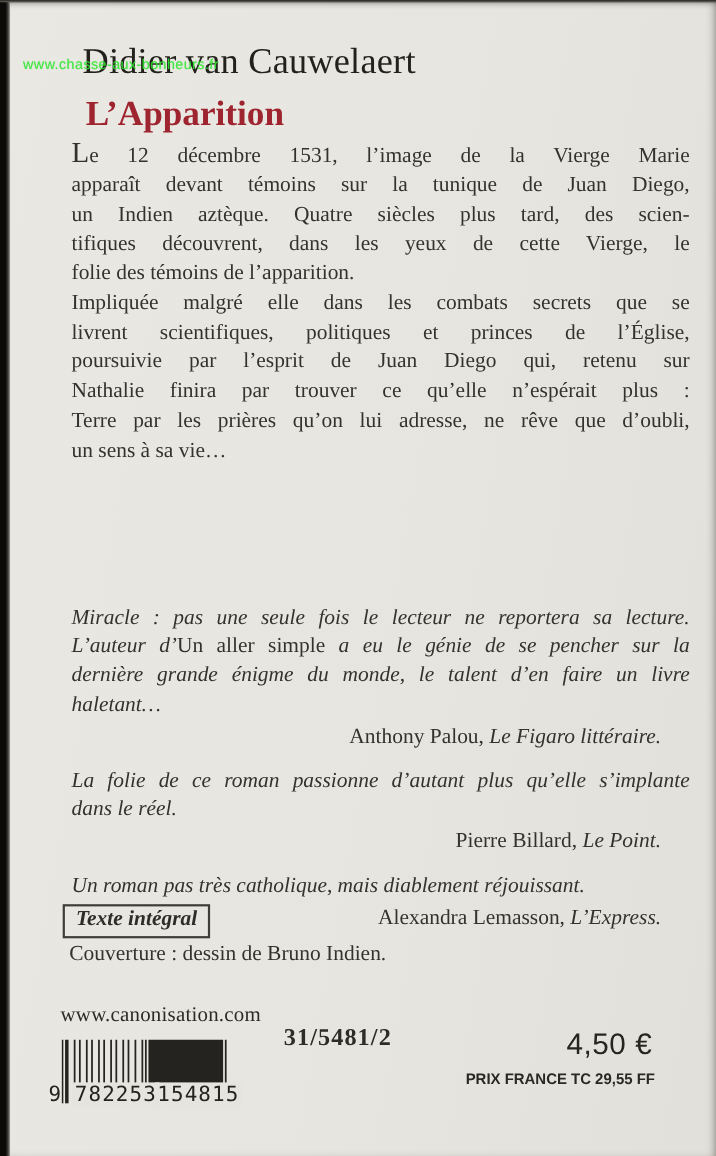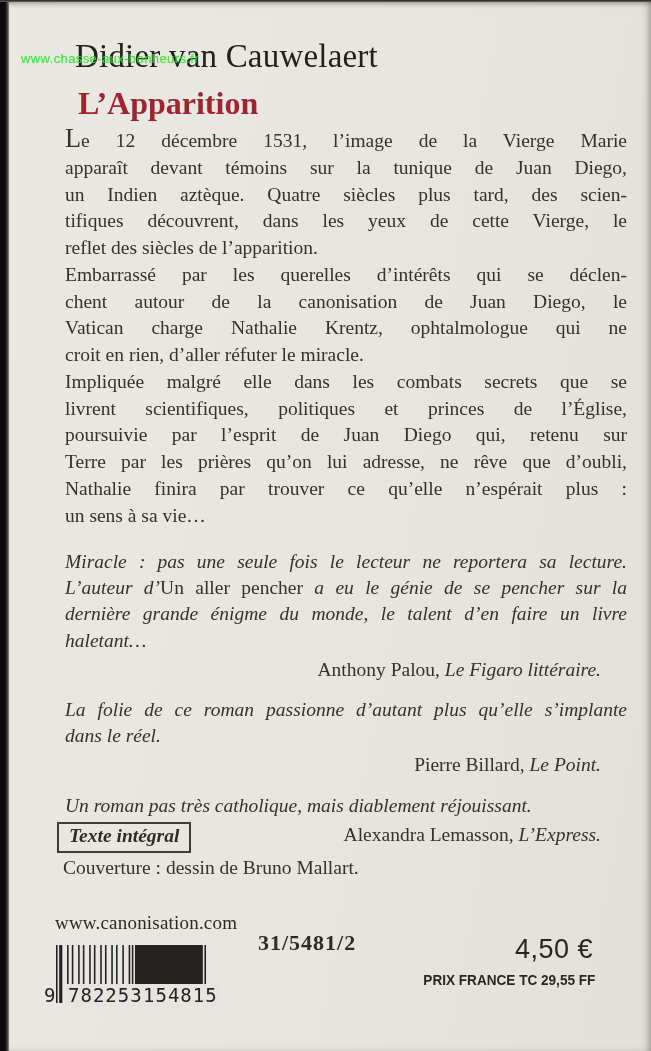--- a/index.html
+++ b/index.html
@@ -100,43 +100,37 @@
 
   <div class="author">Didier van Cauwelaert</div>
   <div class="book-title">L’Apparition</div>
 
   <div class="bodytext">
       <div class="para">
         <div class="line">Le 12 décembre 1531, l’image de la Vierge Marie</div>
         <div class="line">apparaît devant témoins sur la tunique de Juan Diego,</div>
         <div class="line">un Indien aztèque. Quatre siècles plus tard, des scien-</div>
         <div class="line">tifiques découvrent, dans les yeux de cette Vierge, le</div>
-        <div class="line last">reflet des siècles de l’apparition.</div>
-      </div>
-      <div class="para">
-        <div class="line">Embarrassé par les querelles d’intérêts qui se déclen-</div>
-        <div class="line">chent autour de la canonisation de Juan Diego, le</div>
-        <div class="line">Vatican charge Nathalie Krentz, ophtalmologue qui ne</div>
-        <div class="line last">croit en rien, d’aller réfuter le miracle.</div>
+        <div class="line last">folie des témoins de l’apparition.</div>
       </div>
       <div class="para">
         <div class="line">Impliquée malgré elle dans les combats secrets que se</div>
         <div class="line">livrent scientifiques, politiques et princes de l’Église,</div>
         <div class="line">poursuivie par l’esprit de Juan Diego qui, retenu sur</div>
+        <div class="line">Nathalie finira par trouver ce qu’elle n’espérait plus :</div>
         <div class="line">Terre par les prières qu’on lui adresse, ne rêve que d’oubli,</div>
-        <div class="line">Nathalie finira par trouver ce qu’elle n’espérait plus :</div>
         <div class="line last">un sens à sa vie…</div>
       </div>
     </div>
 
   <div class="reviews">
       <div class="review">
         <div class="lines">
           <div class="line">Miracle : pas une seule fois le lecteur ne reportera sa lecture.</div>
-          <div class="line">L’auteur d’<span class="alt">Un aller pencher</span> a eu le génie de se pencher sur la</div>
+          <div class="line">L’auteur d’<span class="alt">Un aller simple</span> a eu le génie de se pencher sur la</div>
           <div class="line">dernière grande énigme du monde, le talent d’en faire un livre</div>
           <div class="line last">haletant…</div>
         </div>
         <div class="attr">Anthony Palou, <span class="alt">Le Figaro littéraire.</span></div>
       </div>
       <div class="review">
         <div class="lines">
           <div class="line">La folie de ce roman passionne d’autant plus qu’elle s’implante</div>
           <div class="line last">dans le réel.</div>
         </div>
@@ -147,21 +141,21 @@
           <div class="line last">Un roman pas très catholique, mais diablement réjouissant.</div>
         </div>
         <div class="attr">Alexandra Lemasson, <span class="alt">L’Express.</span></div>
       </div>
     </div>
 
   <div class="ti-box">
     <span>Texte intégral</span>
   </div>
 
-  <div class="couverture">Couverture : dessin de Bruno Mallart.</div>
+  <div class="couverture">Couverture : dessin de Bruno Indien.</div>
 
   <div class="website">www.canonisation.com</div>
 
   <div class="barcode">
     <svg width="155" height="60" viewBox="0 0 155 60">
         <rect x="0.00" y="0" width="1.58" height="58" fill="#242320"></rect>
         <rect x="3.16" y="0" width="3.16" height="58" fill="#242320"></rect>
         <rect x="11.05" y="0" width="1.58" height="42" fill="#242320"></rect>
         <rect x="15.79" y="0" width="1.58" height="42" fill="#242320"></rect>
         <rect x="22.11" y="0" width="1.58" height="42" fill="#242320"></rect>

